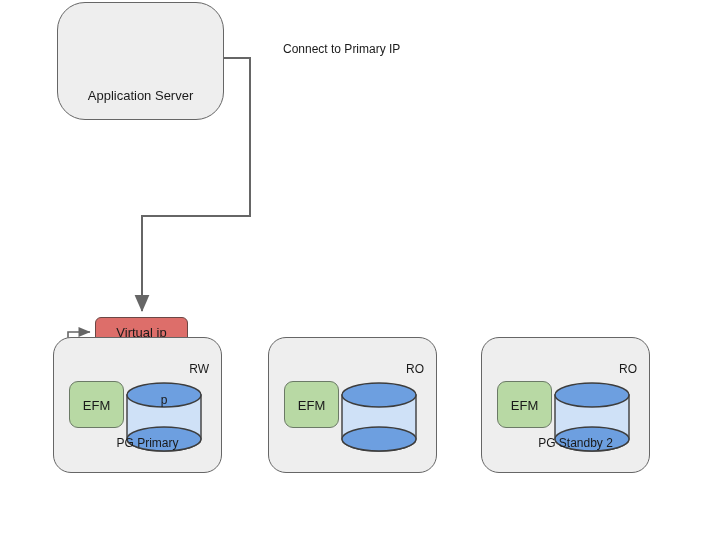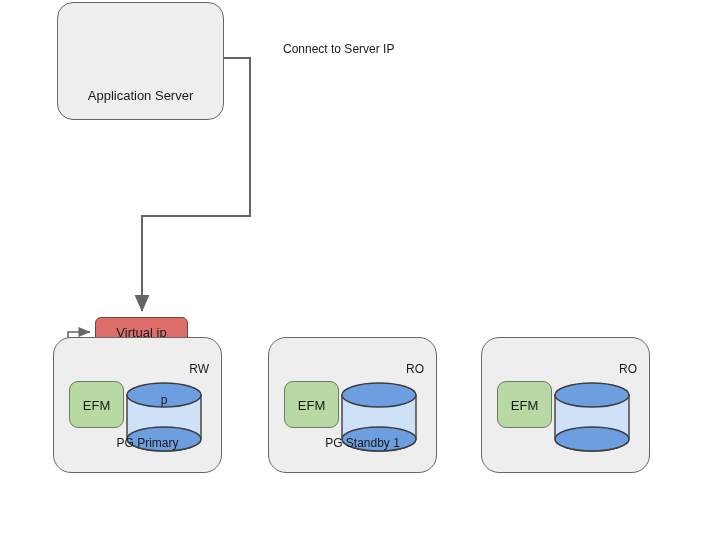--- a/index.html
+++ b/index.html
@@ -24,21 +24,21 @@
     left: 0;
     top: 0;
     width: 722px;
     height: 540px;
   }
   .node-box {
     position: absolute;
     box-sizing: border-box;
     background: #eeeeee;
     border: 1px solid #666666;
-    border-radius: 16px;
+    border-radius: 28px;
     padding-left: 18px;
   }
   .app-server {
     left: 57px;
     top: 2px;
     width: 167px;
     height: 118px;
   }
   .app-server-label {
     position: absolute;
@@ -172,21 +172,21 @@
 
     <path d="M 224,58 L 250,58 L 250,216 L 142,216 L 142,311" fill="none" stroke="#666666" stroke-width="2" stroke-linejoin="miter" stroke-linecap="butt" marker-end="url(#arrowhead)"></path>
 
     <path d="M 128,380 L 128,362 L 68,362 L 68,332 L 90,332" fill="none" stroke="#666666" stroke-width="1.6" stroke-linejoin="miter" stroke-linecap="butt" marker-end="url(#arrowhead-sm)"></path>
   </svg>
 
   <div class="node-box app-server">
     <div class="app-server-label">Application Server</div>
   </div>
 
-  <div class="connect-note">Connect to Server IP</div>
+  <div class="connect-note">Connect to Primary IP</div>
 
   <div class="vip-box">
     <div class="vip-label">Virtual ip</div>
   </div>
 
   <div class="cluster cluster-primary">
     <div class="mode-label">RW</div>
 
     <div class="efm-box">
       <div class="efm-label">EFM</div>
@@ -213,34 +213,34 @@
 
     <div class="cylinder">
       <svg class="cyl-svg" viewBox="0 0 76 68" xmlns="http://www.w3.org/2000/svg">
         <path d="M1,12 L1,56 A37,12 0 0 0 75,56 L75,12 Z" fill="#cfe1f7" stroke="#3d3d3d" stroke-width="1.4"></path>
         <ellipse cx="38" cy="56" rx="37" ry="12" fill="#6d9fe0" stroke="#3d3d3d" stroke-width="1.4"></ellipse>
         <ellipse cx="38" cy="12" rx="37" ry="12" fill="#6d9fe0" stroke="#3d3d3d" stroke-width="1.4"></ellipse>
       </svg>
       <div class="cyl-label"></div>
     </div>
 
-    <div class="cluster-title">PG Standby 1</div>
   </div>
 
   <div class="cluster cluster-sb2">
     <div class="mode-label">RO</div>
 
     <div class="efm-box">
       <div class="efm-label">EFM</div>
     </div>
 
     <div class="cylinder">
       <svg class="cyl-svg" viewBox="0 0 76 68" xmlns="http://www.w3.org/2000/svg">
         <path d="M1,12 L1,56 A37,12 0 0 0 75,56 L75,12 Z" fill="#cfe1f7" stroke="#3d3d3d" stroke-width="1.4"></path>
         <ellipse cx="38" cy="56" rx="37" ry="12" fill="#6d9fe0" stroke="#3d3d3d" stroke-width="1.4"></ellipse>
         <ellipse cx="38" cy="12" rx="37" ry="12" fill="#6d9fe0" stroke="#3d3d3d" stroke-width="1.4"></ellipse>
       </svg>
       <div class="cyl-label"></div>
     </div>
 
+    <div class="cluster-title">PG Standby 2</div>
   </div>
 
 </div>
 
 </body></html>

